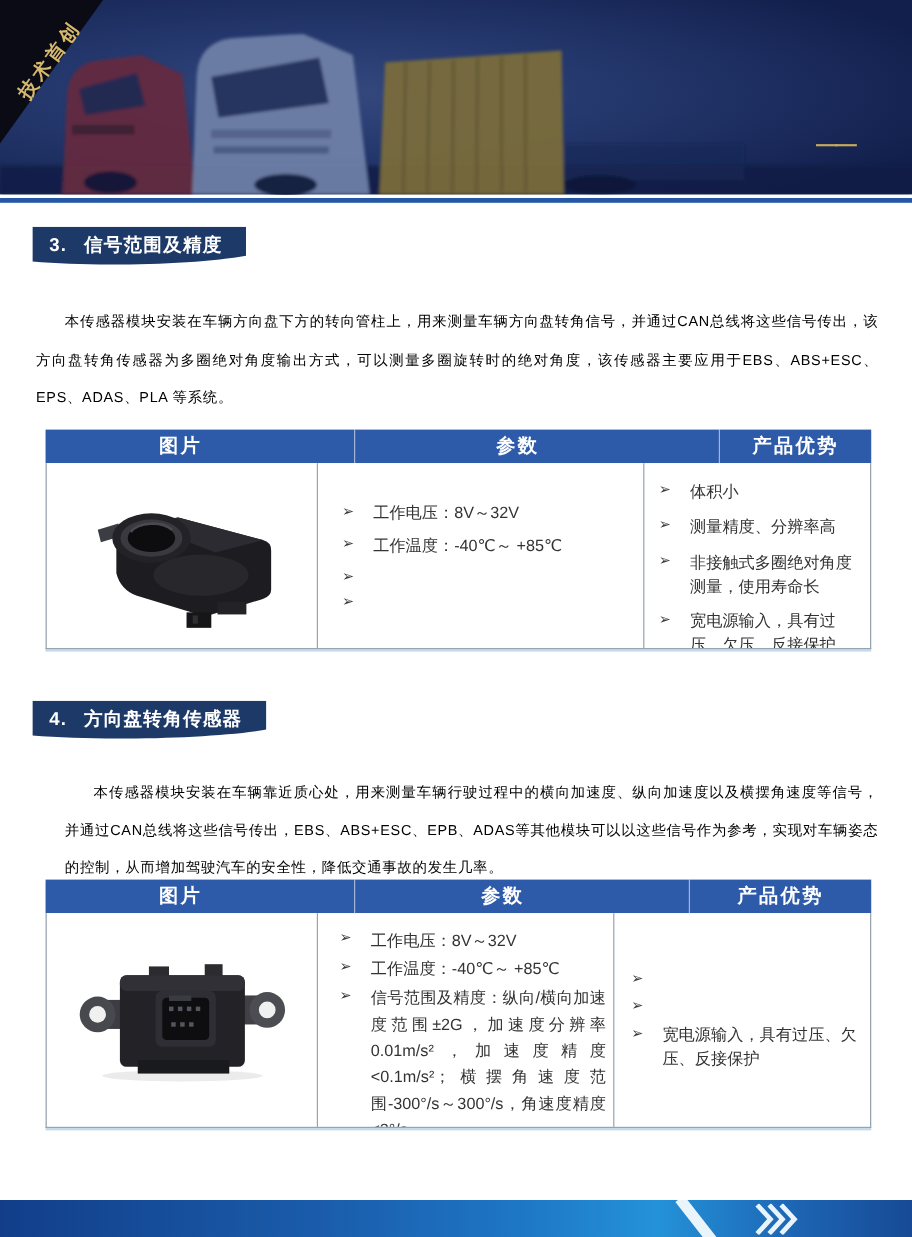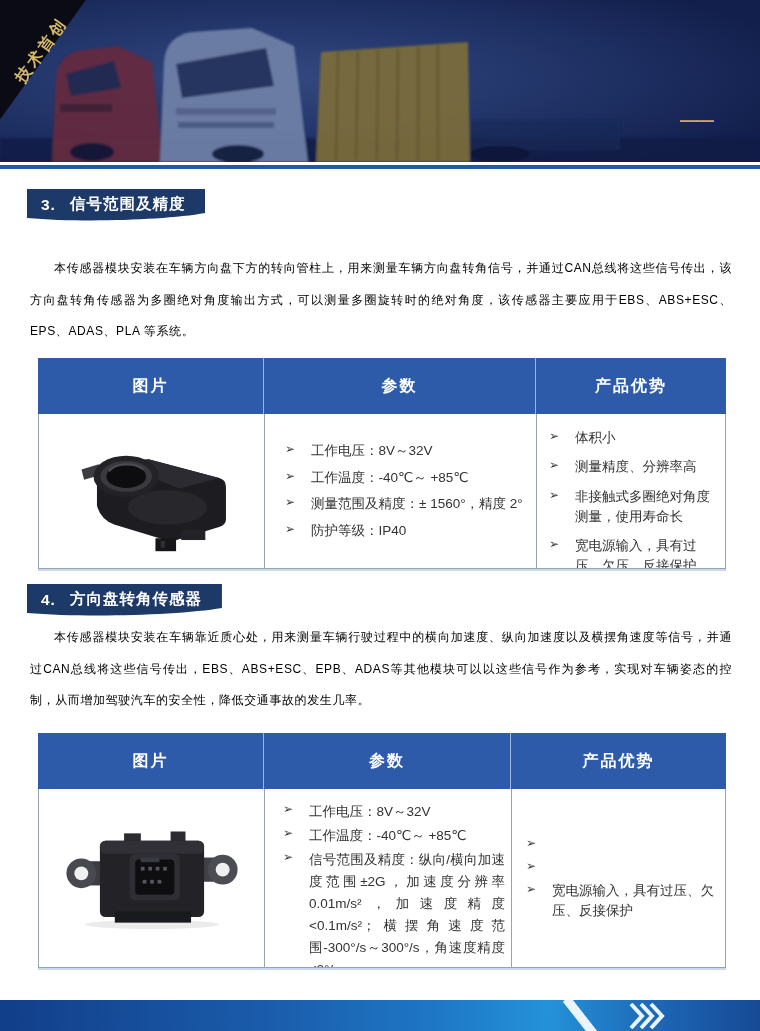--- a/index.html
+++ b/index.html
@@ -28,27 +28,27 @@
     padding:0 20px 3px 14px;color:#ffffff;font-size:15.5px;font-weight:bold;letter-spacing:1px;}
   .badge .badge-bg{position:absolute;inset:0;width:100%;height:100%;}
   .badge .num{position:relative;z-index:1;margin-right:14px;}
   .badge .ttl{position:relative;z-index:1;}
   .badge-3{top:189px;}
   .badge-4{top:584px;}
   
   .para{position:absolute;left:30px;right:28px;font-size:12px;line-height:31.5px;
     letter-spacing:0.6px;text-indent:2em;color:#000000;text-align:justify;}
   .para-3{top:241px;}
-  .para-4{top:610px;}
+  .para-4{top:633px;margin-left:24px;}
   
   .ptable{position:absolute;left:38px;width:688px;box-shadow:0 2px 0 rgba(150,185,220,.55);}
   .ptable-1{top:358px;}
   .ptable-2{top:733px;}
-  .thead{display:grid;background:#2d5ba9;height:56px;align-items:center;text-align:center;
-    color:#ffffff;font-size:16px;font-weight:600;letter-spacing:2px;}
+  .thead{display:grid;background:#2d5ba9;height:28px;align-items:center;text-align:center;
+    color:#ffffff;font-size:16px;font-weight:600;letter-spacing:2px;gap:32px;}
   .thead .th + .th{border-left:1px solid rgba(255,255,255,.55);height:100%;display:flex;align-items:center;justify-content:center;}
   .thead .th:first-child{height:100%;display:flex;align-items:center;justify-content:center;}
   .ptable-1 .thead,.ptable-1 .tbody{grid-template-columns:225px 272px 1fr;}
   .ptable-2 .thead,.ptable-2 .tbody{grid-template-columns:225px 247px 1fr;}
   .tbody{display:grid;background:#ffffff;border:1px solid #97a3b1;border-top:none;}
   .ptable-1 .tbody{height:154px;}
   .ptable-2 .tbody{height:178px;}
   .td{overflow:hidden;}
   .td + .td{border-left:1px solid #97a3b1;}
   .td-img{display:flex;align-items:center;justify-content:center;}
@@ -165,25 +165,23 @@
           <li>
               <span class="blt">➢</span>
               <span class="txt">工作电压：8V～32V</span>
             </li>
           <li>
               <span class="blt">➢</span>
               <span class="txt">工作温度：-40℃～ +85℃</span>
             </li>
           <li>
               <span class="blt">➢</span>
-              <span class="txt">测量范围及精度：± 1560°，精度 2°</span>
-            </li>
-          <li>
-              <span class="blt">➢</span>
-              <span class="txt">防护等级：IP40</span>
+            </li>
+          <li>
+              <span class="blt">➢</span>
             </li>
         </ul>
       </div>
       <div class="td td-adv-1">
         <ul class="cell-list">
           <li>
               <span class="blt">➢</span>
               <span class="txt">体积小</span>
             </li>
           <li>

